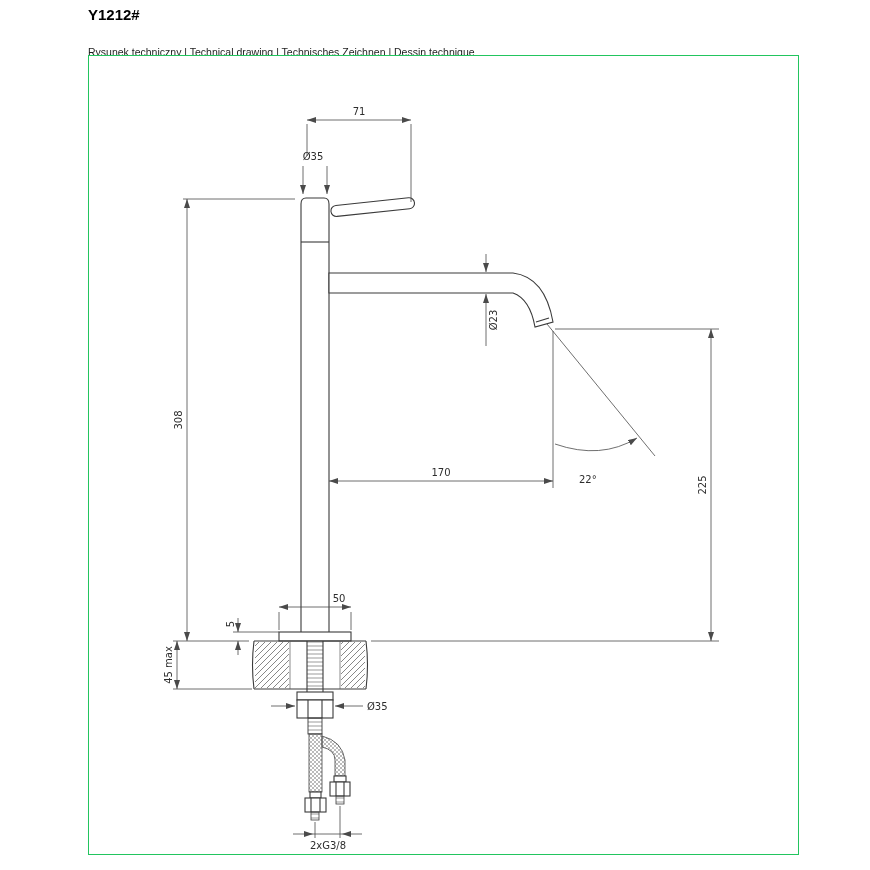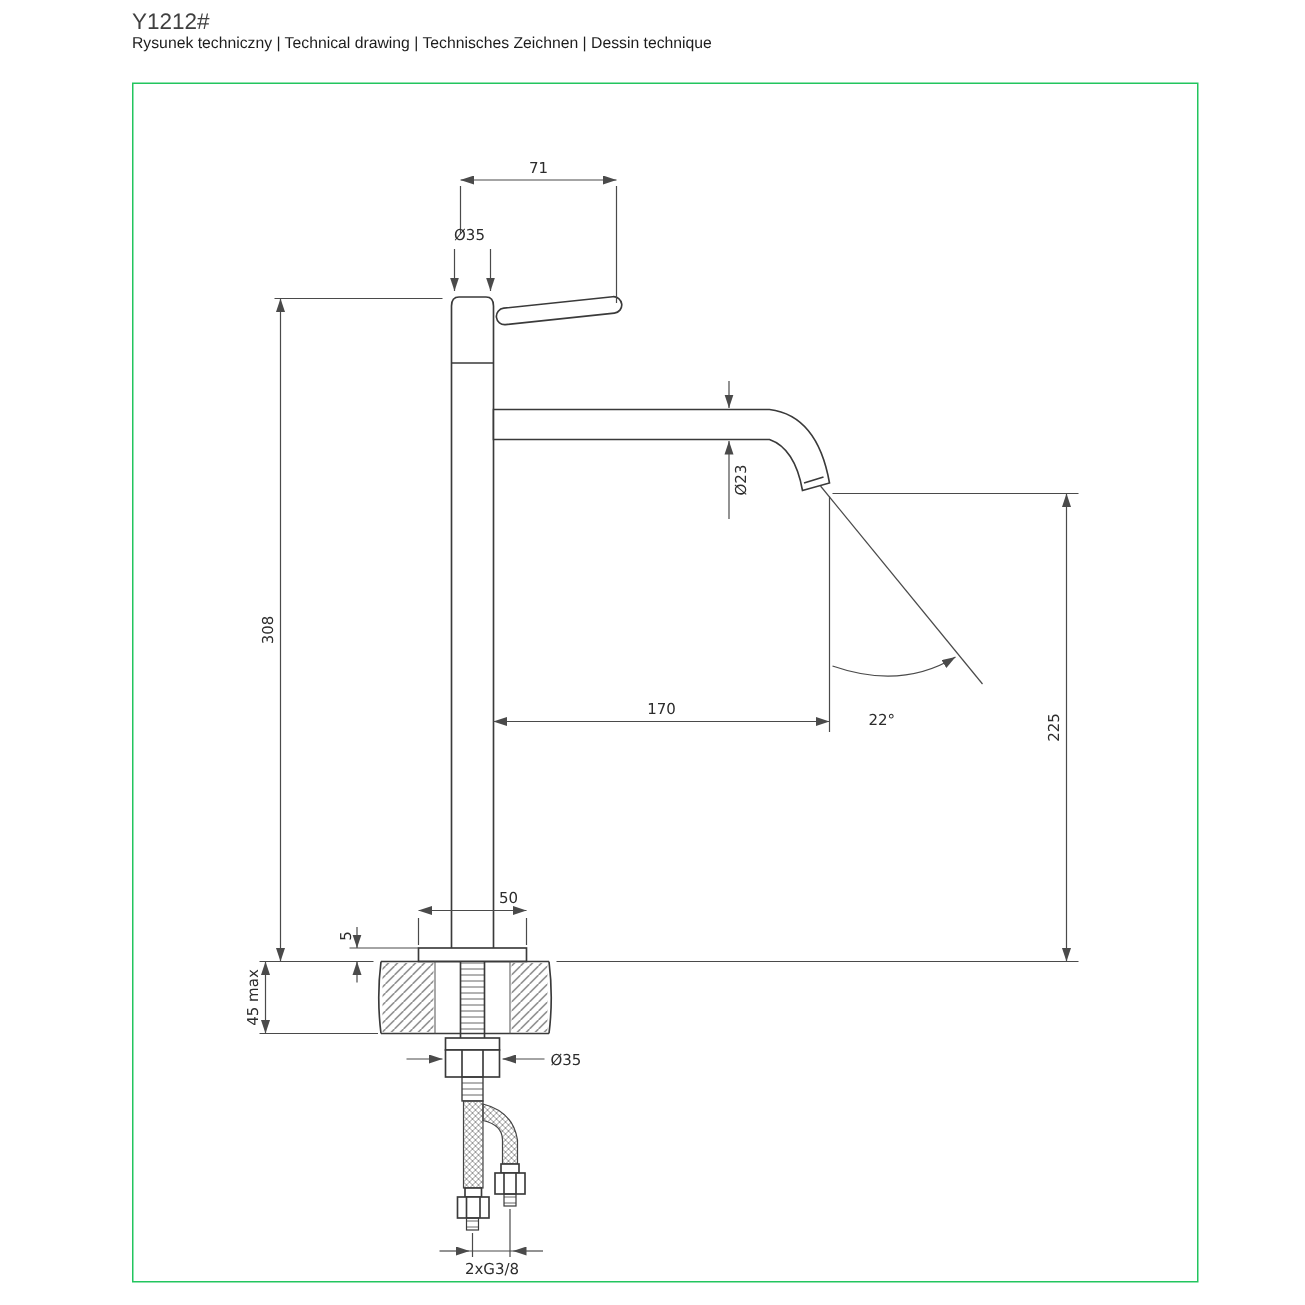--- a/index.html
+++ b/index.html
@@ -1,20 +1,20 @@
 <!DOCTYPE html>
 <html><head>
 <meta charset="utf-8">
 <style>
   html,body{margin:0;padding:0;background:#ffffff;}
   body{width:870px;height:870px;font-family:"Liberation Sans",sans-serif;}
   .page{position:relative;width:870px;height:870px;background:#fff;overflow:hidden;}
   .header{position:absolute;left:88px;top:6px;}
-  .title{font-size:15px;color:#404040;font-weight:400;}
-  .subtitle{font-size:10.5px;color:#1d1d1d;margin-top:0;}
+  .title{font-size:15px;color:#000000;font-weight:700;}
+  .subtitle{font-size:10.5px;color:#1d1d1d;margin-top:23px;}
   .frame{position:absolute;left:88px;top:55px;width:711px;height:800px;border:1px solid #22c55e;box-sizing:border-box;background:#fff;}
   svg{display:block;}
   .obj{fill:none;stroke:#3a3a3a;stroke-width:1.1;}
   .objf{fill:#ffffff;stroke:#3a3a3a;stroke-width:1.1;}
   .dim{fill:none;stroke:#4a4a4a;stroke-width:0.8;}
   .thin{fill:none;stroke:#5a5a5a;stroke-width:0.7;}
   text{font-family:"DejaVu Sans","Liberation Sans",sans-serif;font-size:10px;fill:#2d2d2d;}
 </style>
 </head>
 <body>

